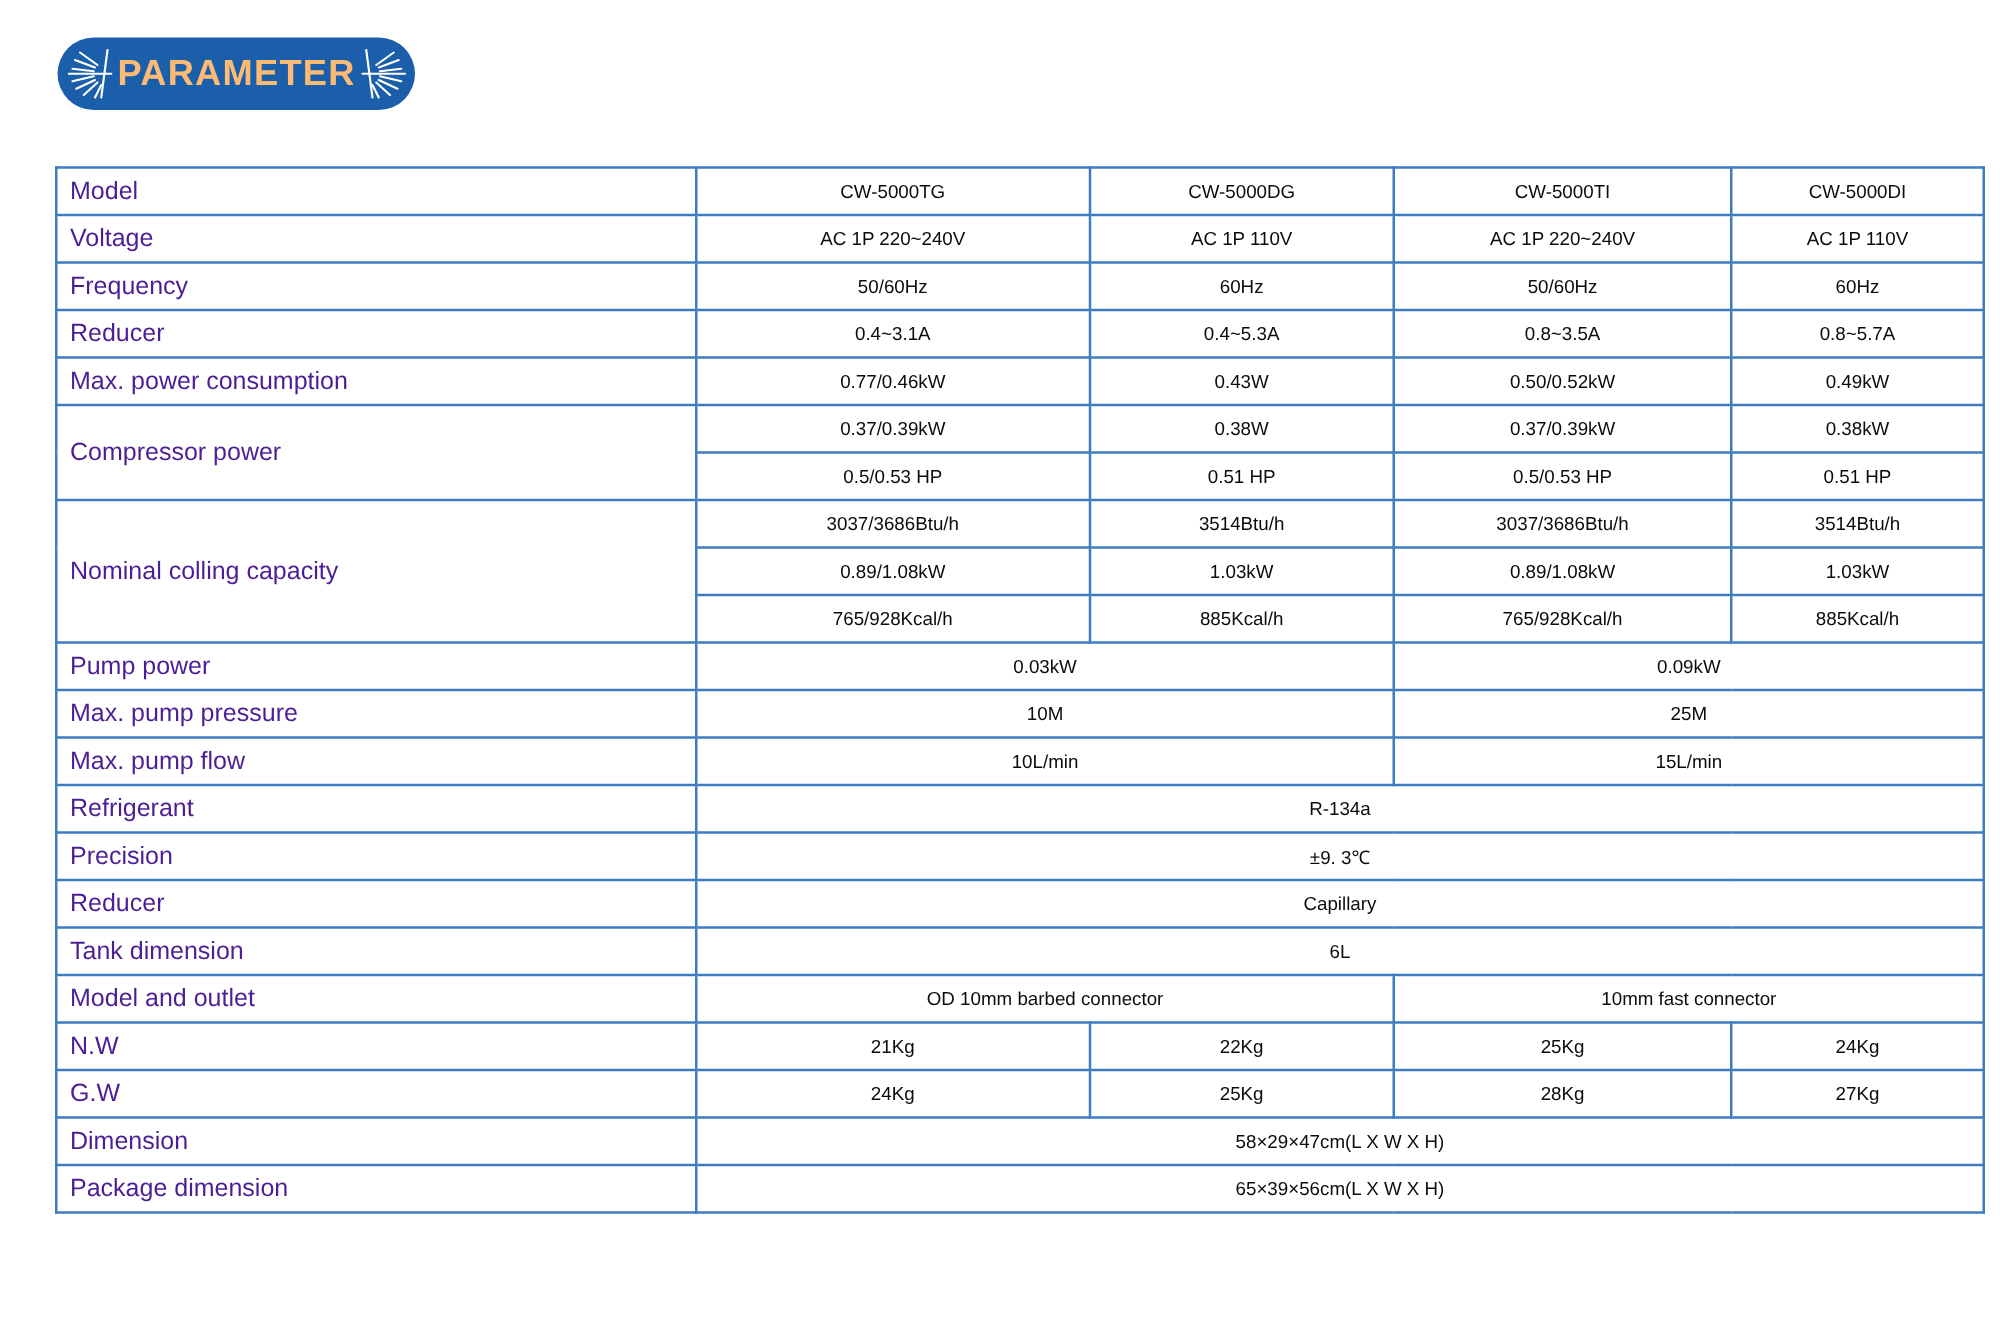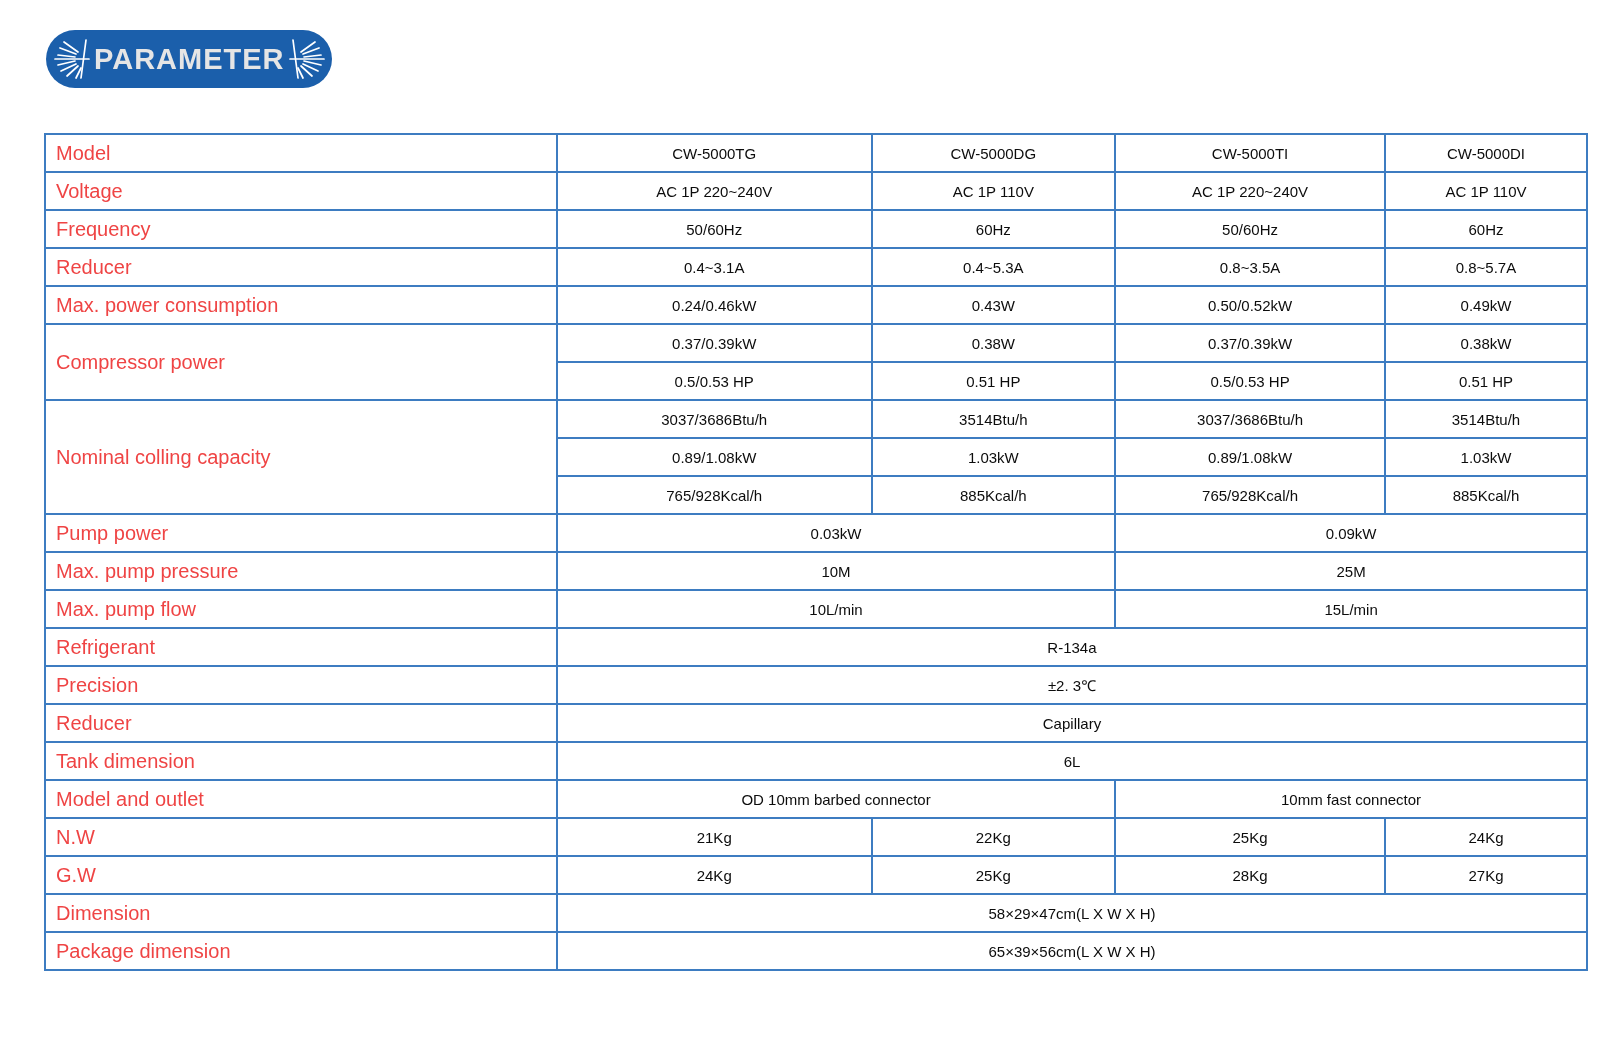--- a/index.html
+++ b/index.html
@@ -8,36 +8,36 @@
     font-family:"Liberation Sans", sans-serif;color:#111;
   }
   
   .badge{
     position:absolute;left:46px;top:30px;width:286px;height:58px;
     background:#1b5fab;border-radius:29px;
     display:flex;align-items:center;justify-content:space-between;
     padding:0 8px;box-sizing:border-box;
   }
   .badge-text{
-    color:#e5e5e5;font-size:29px;font-weight:700;letter-spacing:1px;
+    color:#fdba74;font-size:29px;font-weight:700;letter-spacing:1px;
     flex:1;text-align:right;white-space:nowrap;
   }
   .spark{width:40px;height:44px;flex:0 0 auto;}
   .spark.right{transform:scaleX(-1);}
   
   .spec-table{
     position:absolute;left:44px;top:133px;width:1544px;
     border-collapse:collapse;table-layout:fixed;
   }
   .spec-table td{
     border:2px solid #3d7cc1;background:#ffffff;
     height:36px;overflow:hidden;white-space:nowrap;
   }
   td.lbl{
-    font-size:20px;text-align:left;padding:0 4px 0 10px;color:#ef4444;
+    font-size:20px;text-align:left;padding:0 4px 0 10px;color:#4c1d95;
   }
   td.val{
     font-size:15px;text-align:center;padding:0 2px;color:#0c0c0c;
   }
 </style>
 </head>
 <body>
 
 <div class="badge">
   <svg class="spark" viewBox="0 0 40 44" aria-hidden="true">
@@ -106,21 +106,21 @@
   <tr>
     <td class="lbl">Reducer</td>
     <td class="val">0.4~3.1A</td>
     <td class="val">0.4~5.3A</td>
     <td class="val">0.8~3.5A</td>
     <td class="val">0.8~5.7A</td>
   </tr>
 
   <tr>
     <td class="lbl">Max. power consumption</td>
-    <td class="val">0.24/0.46kW</td>
+    <td class="val">0.77/0.46kW</td>
     <td class="val">0.43W</td>
     <td class="val">0.50/0.52kW</td>
     <td class="val">0.49kW</td>
   </tr>
 
   <tr>
     <td class="lbl" rowspan="2">Compressor power</td>
     <td class="val">0.37/0.39kW</td>
     <td class="val">0.38W</td>
     <td class="val">0.37/0.39kW</td>
@@ -171,21 +171,21 @@
     <td class="val" colspan="2">15L/min</td>
   </tr>
 
   <tr>
     <td class="lbl">Refrigerant</td>
     <td class="val" colspan="4">R-134a</td>
   </tr>
 
   <tr>
     <td class="lbl">Precision</td>
-    <td class="val" colspan="4">±2. 3℃</td>
+    <td class="val" colspan="4">±9. 3℃</td>
   </tr>
 
   <tr>
     <td class="lbl">Reducer</td>
     <td class="val" colspan="4">Capillary</td>
   </tr>
 
   <tr>
     <td class="lbl">Tank dimension</td>
     <td class="val" colspan="4">6L</td>

